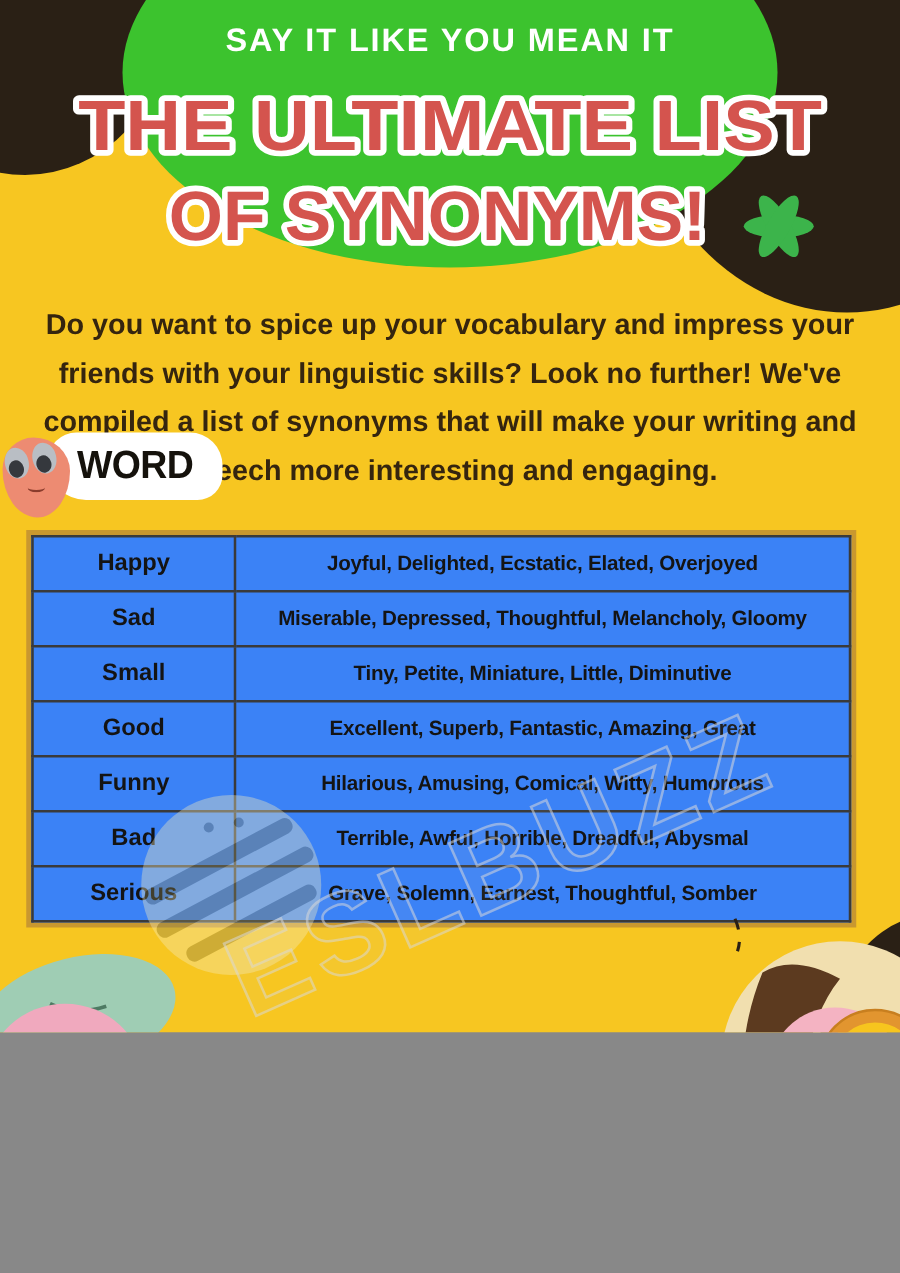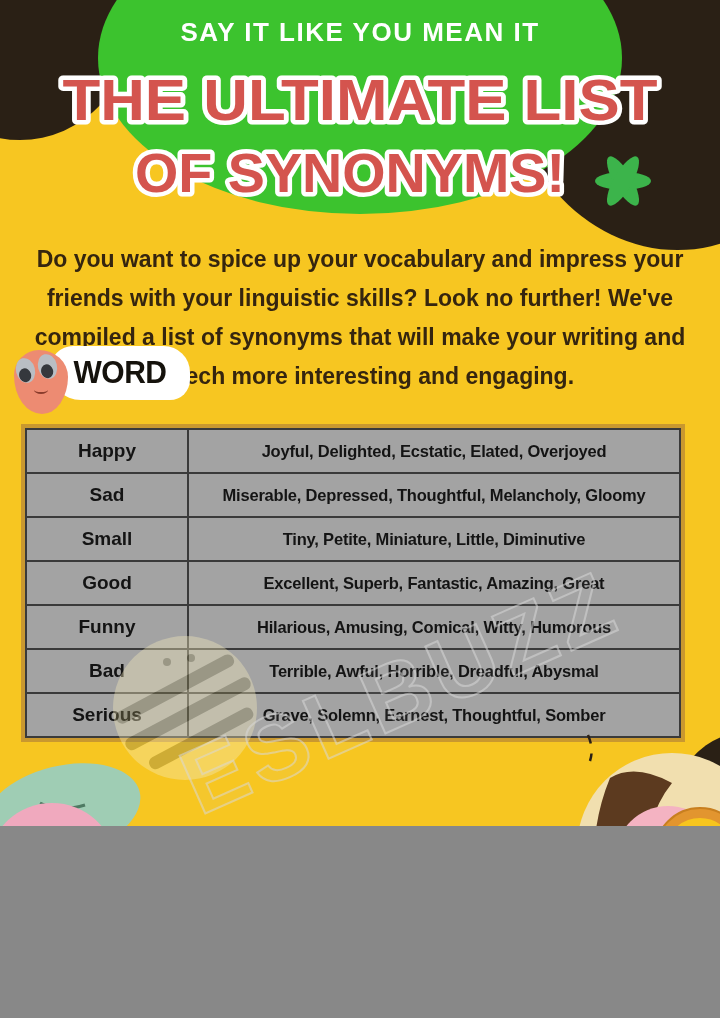--- a/index.html
+++ b/index.html
@@ -59,21 +59,21 @@
     content:"";position:absolute;left:5px;top:7px;width:12px;height:12px;border-radius:50%;background:#17140e;
   }
   .face-syn .eye-l{left:5px;top:18px;} .face-syn .eye-r{left:33px;top:18px;}
   .face-syn .brow{position:absolute;left:26px;top:6px;width:12px;height:5px;border-top:2.5px solid #2c5a82;border-radius:50%;}
   .face-syn .mouth{position:absolute;left:26px;top:50px;width:12px;height:5px;border-bottom:2.5px solid #2c5a82;border-radius:50%;}
   
   .table-frame{
     position:absolute;left:21px;top:424px;width:664px;background:#C9982F;padding:4px;
     box-sizing:border-box;
   }
-  table.syn{border-collapse:collapse;width:100%;background:#a3a3a3;}
+  table.syn{border-collapse:collapse;width:100%;background:#3b82f6;}
   table.syn td{
     border:2px solid #3A3A3A;height:42px;text-align:center;vertical-align:middle;
     color:#141414;font-weight:bold;padding:0 6px;
   }
   td.c-word{width:148px;font-size:19px;}
   td.c-syn{font-size:16.5px;letter-spacing:-0.2px;border-radius:14px;}
   .wm-text{
     position:absolute;left:120px;top:640px;width:560px;text-align:center;
     transform:rotate(-24deg);transform-origin:center;
     font-size:92px;font-weight:800;letter-spacing:6px;
@@ -110,21 +110,21 @@
     <text x="350" y="134" text-anchor="middle" font-size="56" textLength="430" lengthAdjust="spacingAndGlyphs">OF SYNONYMS!</text>
     <g fill="#3CB44B" transform="translate(623,123)">
       <ellipse rx="28" ry="9" transform="rotate(0)"></ellipse>
       <ellipse rx="28" ry="9" transform="rotate(60)"></ellipse>
       <ellipse rx="28" ry="9" transform="rotate(120)"></ellipse>
     </g>
   </svg>
 
   <div class="intro">Do you want to spice up your vocabulary and impress your friends with your linguistic skills? Look no further! We've compiled a list of synonyms that will make your writing and speech more interesting and engaging.</div>
 
-  <div class="hdr" style="left:12px;top:344px;width:200px;">
+  <div class="hdr" style="left:0;top:344px;width:200px;">
     <div class="bubble word-bubble">
       <span class="hdr-label">WORD</span>
     </div>
     <div class="face face-word">
       <span class="eye eye-l"></span>
       <span class="eye eye-r"></span>
       <span class="mouth"></span>
     </div>
   </div>
 

